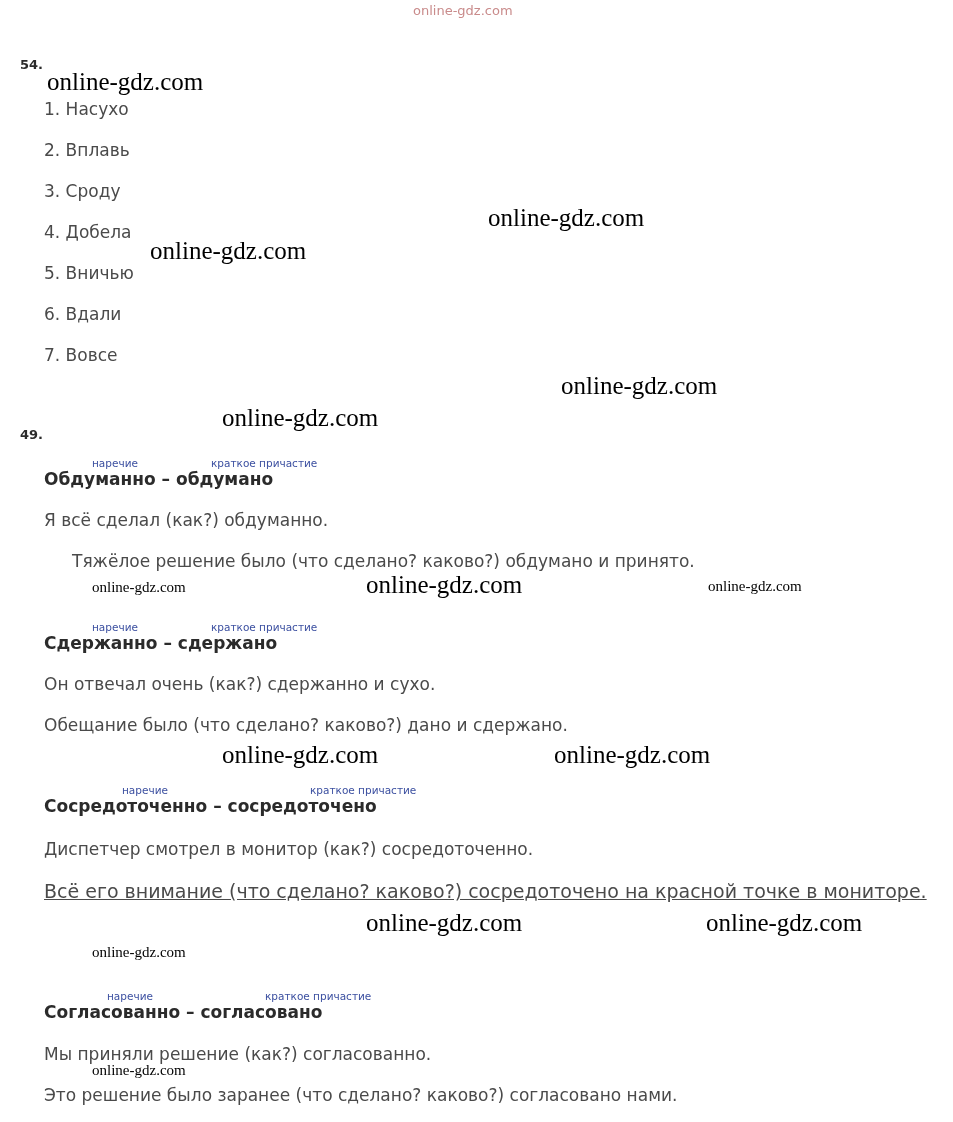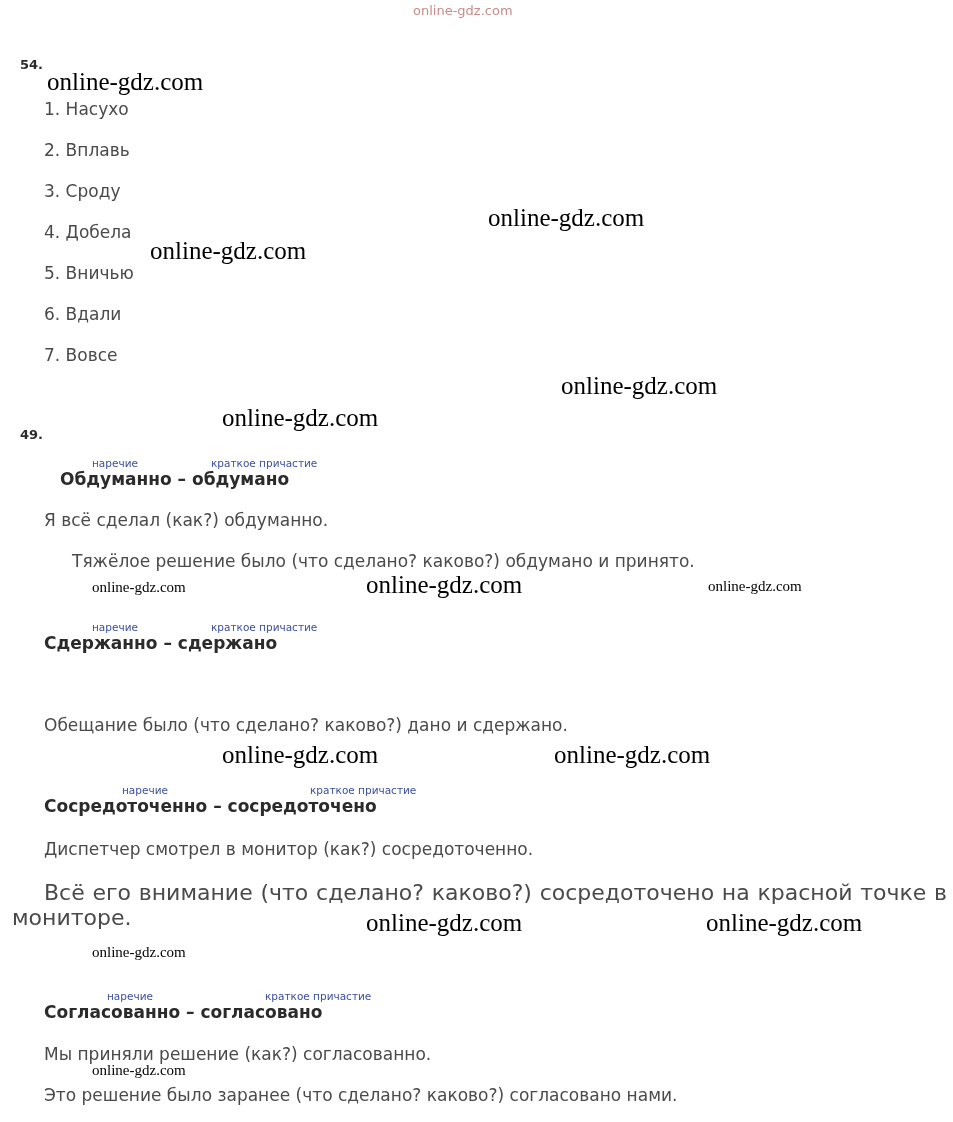--- a/index.html
+++ b/index.html
@@ -44,24 +44,25 @@
   }
   .line {
     position: absolute;
     font-size: 17px;
     color: #4a4a4a;
     white-space: nowrap;
     font-family: "DejaVu Sans", sans-serif;
   }
   .line-wrap {
     position: absolute;
-    font-size: 22px;
+    font-size: 19px;
     color: #4a4a4a;
     font-family: "DejaVu Sans", sans-serif;
     text-align: justify;
+    text-decoration: underline;
   }
   .pair-head {
     position: absolute;
     font-size: 17px;
     font-weight: bold;
     color: #2b2b2b;
     white-space: nowrap;
     font-family: "DejaVu Sans", sans-serif;
   }
   .tag {
@@ -100,27 +101,28 @@
   <div class="line" style="left:44px; top:181px;">3. Сроду</div>
   <div class="line" style="left:44px; top:222px;">4. Добела</div>
   <div class="line" style="left:44px; top:263px;">5. Вничью</div>
   <div class="line" style="left:44px; top:304px;">6. Вдали</div>
   <div class="line" style="left:44px; top:345px;">7. Вовсе</div>
 
   <div class="ex-num" style="left:20px; top:427px;">49.</div>
 
   <div class="tag" style="left:92px; top:457px;">наречие</div>
   <div class="tag" style="left:211px; top:457px;">краткое причастие</div>
-  <div class="pair-head" style="left:44px; top:469px;margin-left:16px;">Обдуманно – обдумано</div>
+  <div class="pair-head" style="left:44px; top:469px;">Обдуманно – обдумано</div>
   <div class="line" style="left:44px; top:510px;text-align:center;">Я всё сделал (как?) обдуманно.</div>
   <div class="line" style="left:44px; top:551px;margin-left:28px;">Тяжёлое решение было (что сделано? каково?) обдумано и принято.</div>
 
   <div class="tag" style="left:92px; top:621px;">наречие</div>
   <div class="tag" style="left:211px; top:621px;">краткое причастие</div>
   <div class="pair-head" style="left:44px; top:633px;">Сдержанно – сдержано</div>
+  <div class="line" style="left:44px; top:674px;">Он отвечал очень (как?) сдержанно и сухо.</div>
   <div class="line" style="left:44px; top:715px;">Обещание было (что сделано? каково?) дано и сдержано.</div>
 
   <div class="tag" style="left:122px; top:784px;">наречие</div>
   <div class="tag" style="left:310px; top:784px;">краткое причастие</div>
   <div class="pair-head" style="left:44px; top:796px;">Сосредоточенно – сосредоточено</div>
   <div class="line" style="left:44px; top:839px;">Диспетчер смотрел в монитор (как?) сосредоточенно.</div>
   <div class="line-wrap" style="left:12px; top:880px; width:935px; text-indent:32px;">Всё его внимание (что сделано? каково?) сосредоточено на красной точке в мониторе.</div>
 
   <div class="tag" style="left:107px; top:990px;">наречие</div>
   <div class="tag" style="left:265px; top:990px;">краткое причастие</div>

